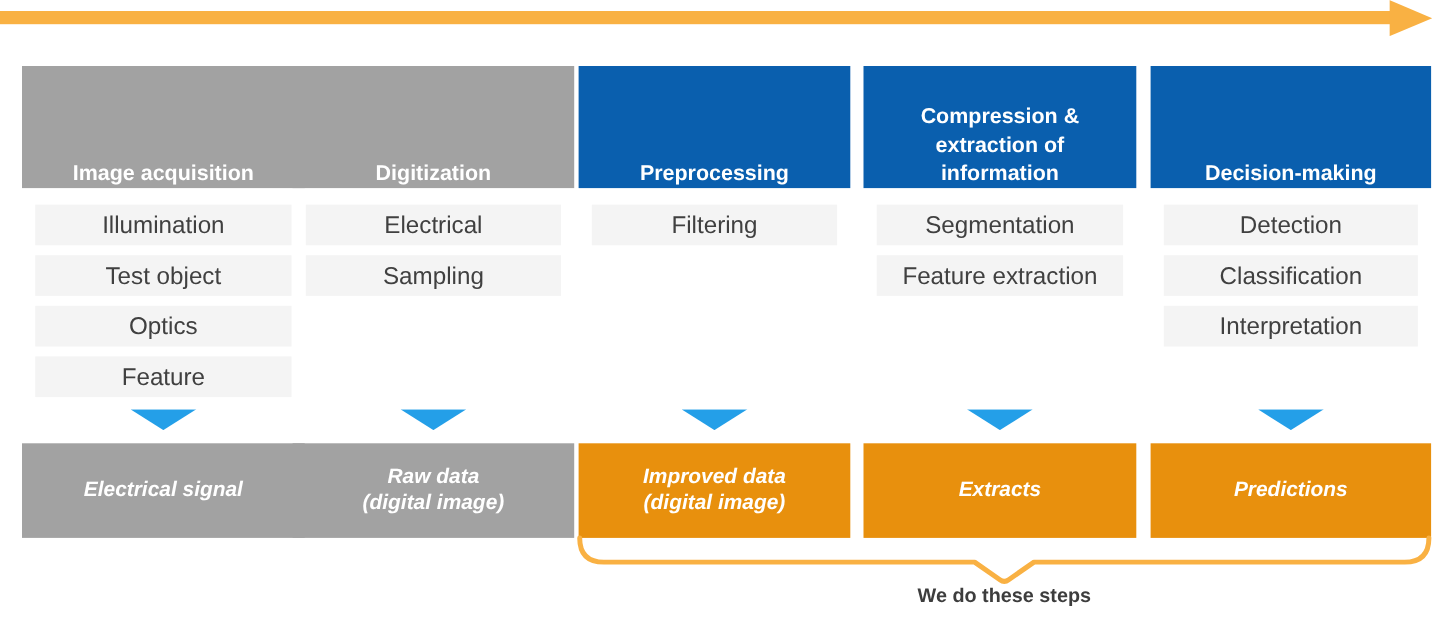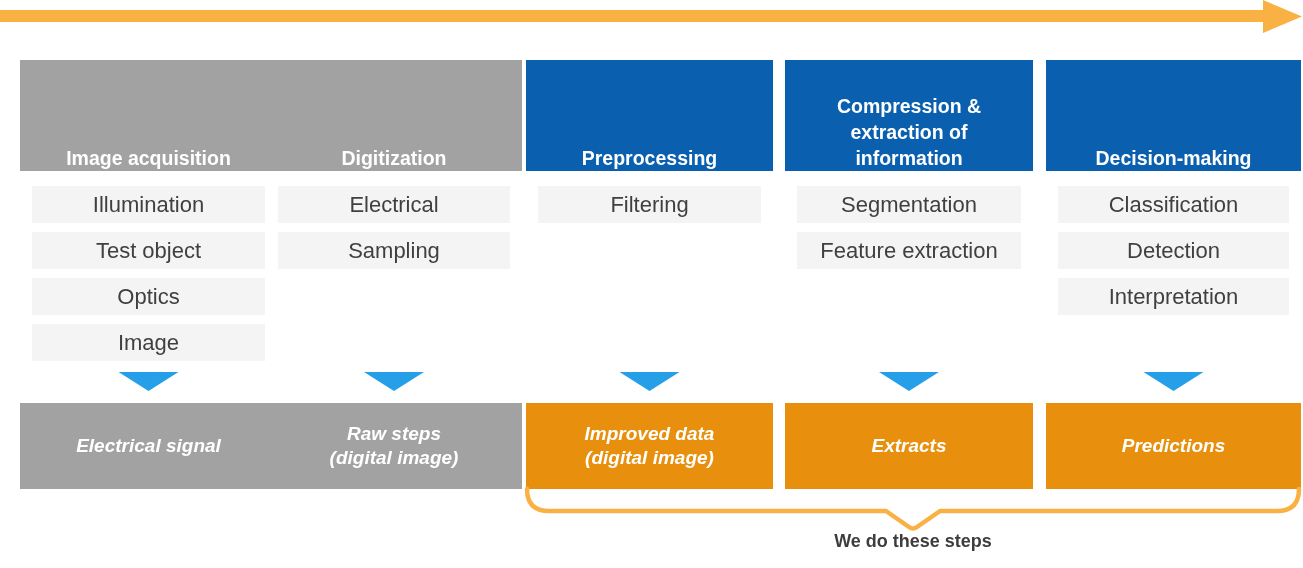--- a/index.html
+++ b/index.html
@@ -84,40 +84,40 @@
   <div class="arrow-head"></div>
 
   <div class="col c1">
     <div class="header gray">
       <span>Image acquisition</span>
     </div>
     <div class="items">
       <div class="item">Illumination</div>
       <div class="item">Test object</div>
       <div class="item">Optics</div>
-      <div class="item">Image</div>
+      <div class="item">Feature</div>
     </div>
     <div class="tri"></div>
     <div class="result gray">
       <span>Electrical signal</span>
       <span></span>
     </div>
   </div>
 
   <div class="col c2">
     <div class="header gray">
       <span>Digitization</span>
     </div>
     <div class="items">
       <div class="item">Electrical</div>
       <div class="item">Sampling</div>
     </div>
     <div class="tri"></div>
     <div class="result gray">
-      <span>Raw steps</span>
+      <span>Raw data</span>
       <span>(digital image)</span>
     </div>
   </div>
 
   <div class="col c3">
     <div class="header blue">
       <span>Preprocessing</span>
     </div>
     <div class="items">
       <div class="item">Filtering</div>
@@ -142,22 +142,22 @@
       <span>Extracts</span>
       <span></span>
     </div>
   </div>
 
   <div class="col c5">
     <div class="header blue">
       <span>Decision-making</span>
     </div>
     <div class="items">
+      <div class="item">Detection</div>
       <div class="item">Classification</div>
-      <div class="item">Detection</div>
       <div class="item">Interpretation</div>
     </div>
     <div class="tri"></div>
     <div class="result orange">
       <span>Predictions</span>
       <span></span>
     </div>
   </div>
 
   <svg class="brace" viewBox="0 0 778 46" xmlns="http://www.w3.org/2000/svg">

